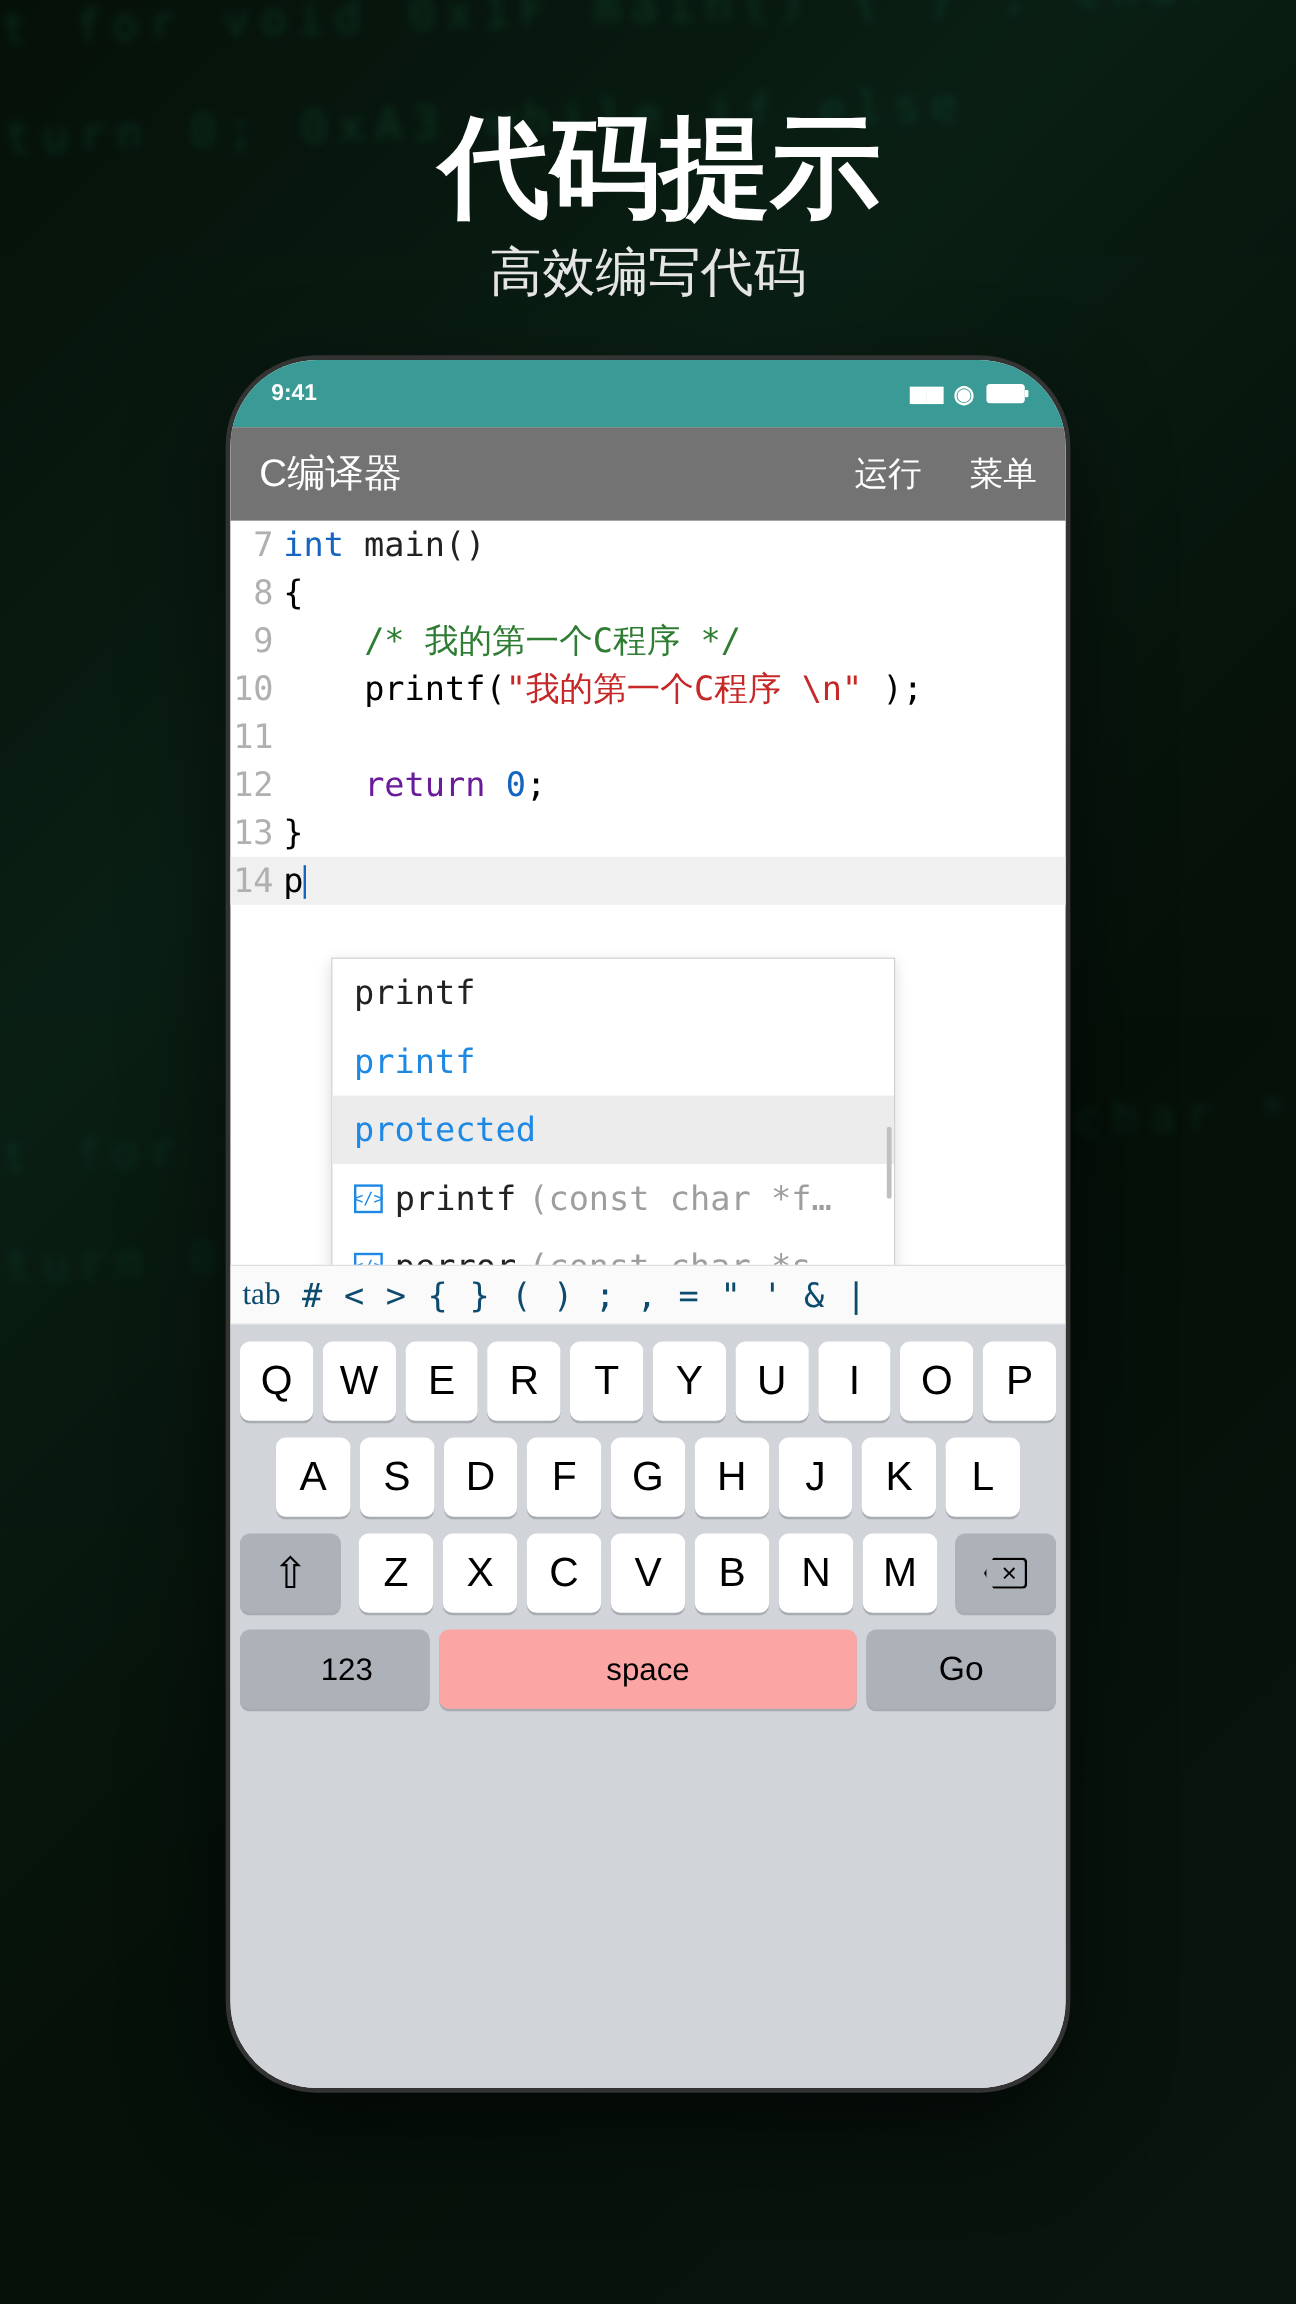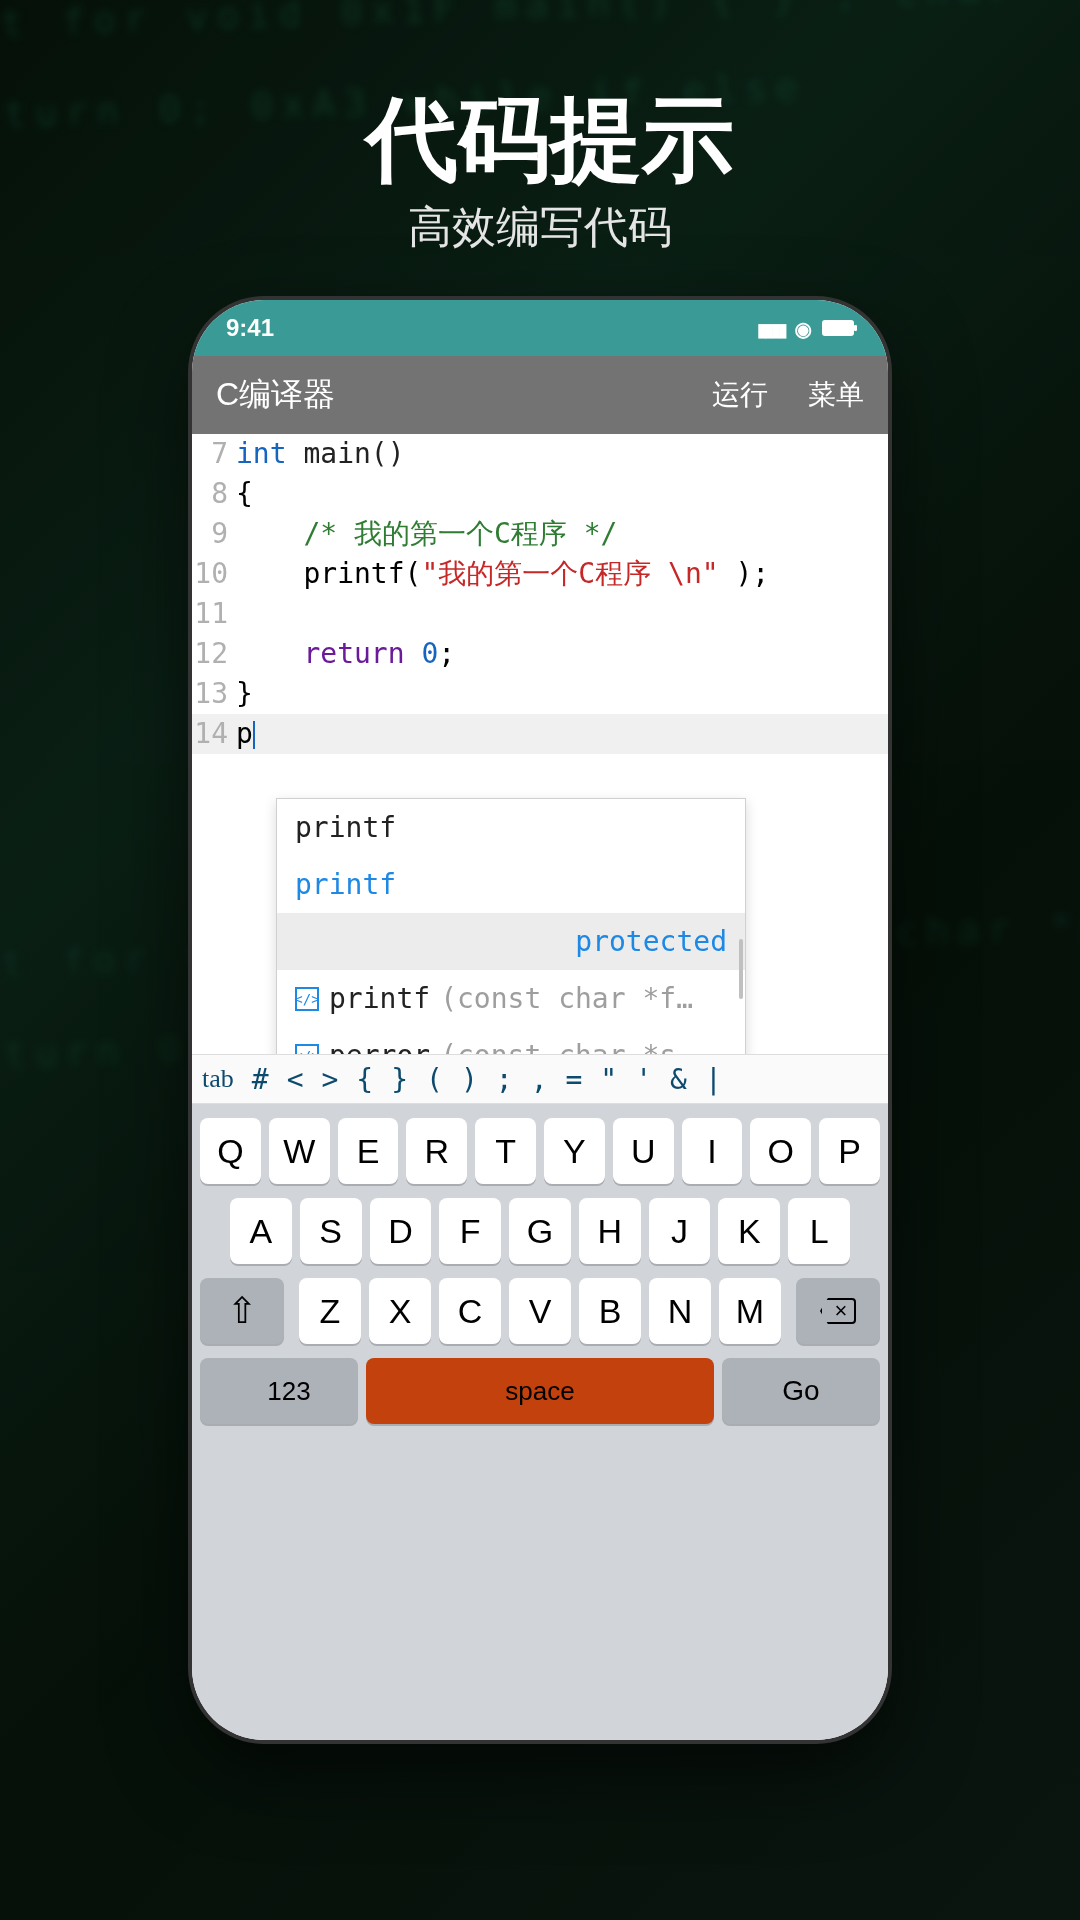--- a/index.html
+++ b/index.html
@@ -67,21 +67,21 @@
 }
 
 .status-bar {
   height: 56px;
   background: #3a9a95;
   display: flex;
   align-items: center;
   justify-content: space-between;
   padding: 0 34px;
   color: #fff;
-  font-size: 24px;
+  font-size: 19px;
   font-weight: 600;
 }
 .status-right { display: flex; gap: 10px; align-items: center; }
 .signal, .wifi, .battery { display: inline-block; }
 .signal::before { content: "▮▮▮▮"; letter-spacing: -3px; font-size: 18px; }
 .wifi::before { content: "◉"; font-size: 20px; }
 .battery { width: 32px; height: 16px; border: 2px solid #fff; border-radius: 3px; position: relative; background: #fff; }
 .battery::after { content: ""; position: absolute; right: -5px; top: 3px; width: 3px; height: 6px; background: #fff; border-radius: 1px; }
 
 .app-header {
@@ -133,21 +133,21 @@
   font-size: 28px;
 }
 .ac-item {
   padding: 12px 18px;
   display: flex;
   align-items: center;
   gap: 10px;
   color: #222;
 }
 .ac-item.blue { color: #1e88e5; }
-.ac-item.selected { background: #ececec; justify-content: flex-end; }
+.ac-item.selected { background: #ececec; }
 .ac-icon {
   width: 24px; height: 24px;
   border: 2px solid #1e88e5;
   display: inline-flex;
   align-items: center;
   justify-content: center;
   font-size: 14px;
   color: #1e88e5;
   flex-shrink: 0;
 }
@@ -199,21 +199,21 @@
   color: #000;
   flex: 1;
   max-width: 62px;
 }
 .key.func { background: #adb1b8; }
 .key.shift { max-width: 84px; }
 .key.backspace { max-width: 84px; }
 .kb-bottom { display: flex; gap: 8px; }
 .kb-bottom .key { max-width: none; }
 .key-123 { flex: 0 0 158px; background: #adb1b8; font-size: 26px; padding-left: 20px; }
-.key-space { flex: 1; background: #c2410c; font-size: 26px; }
+.key-space { flex: 1; background: #fca5a5; font-size: 26px; }
 .key-go { flex: 0 0 158px; background: #adb1b8; font-size: 28px; }
 .shift-icon::before { content: "⇧"; font-size: 36px; }
 .backspace-icon {
   width: 36px; height: 26px;
   border: 2px solid #000;
   border-radius: 4px 4px 4px 4px;
   position: relative;
   clip-path: polygon(22% 0, 100% 0, 100% 100%, 22% 100%, 0 50%);
   display: flex; align-items: center; justify-content: center;
 }

